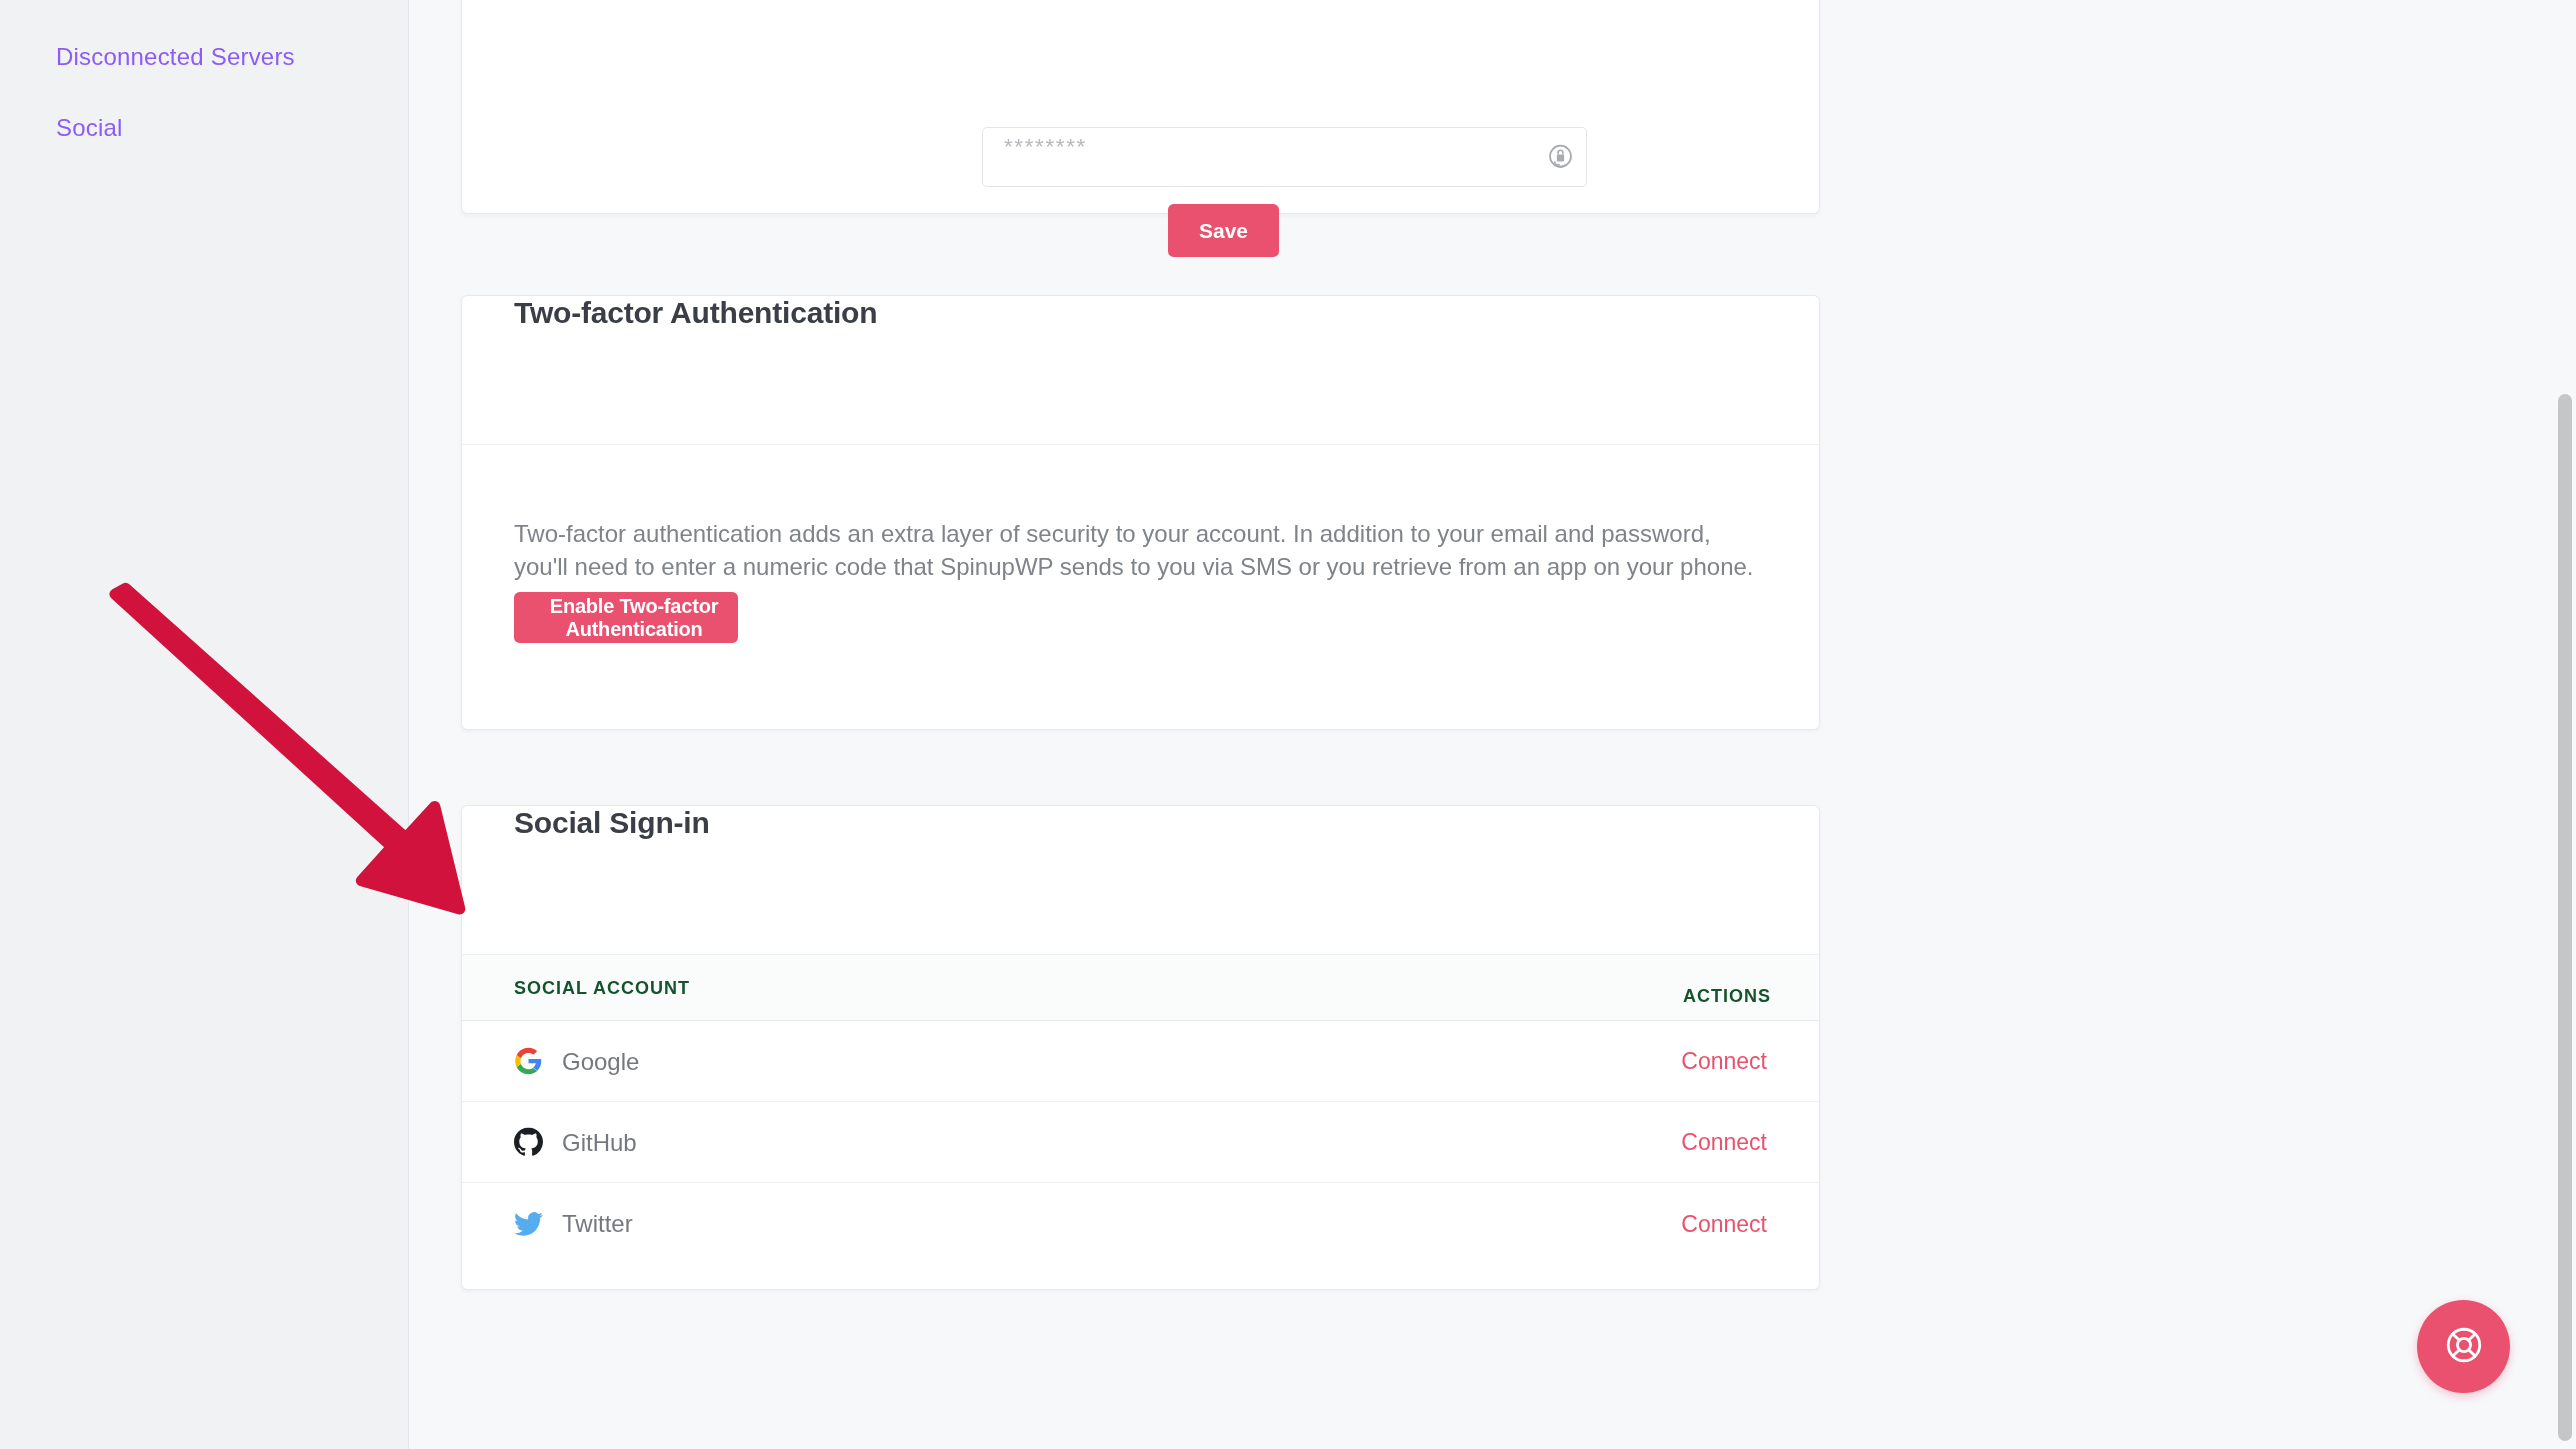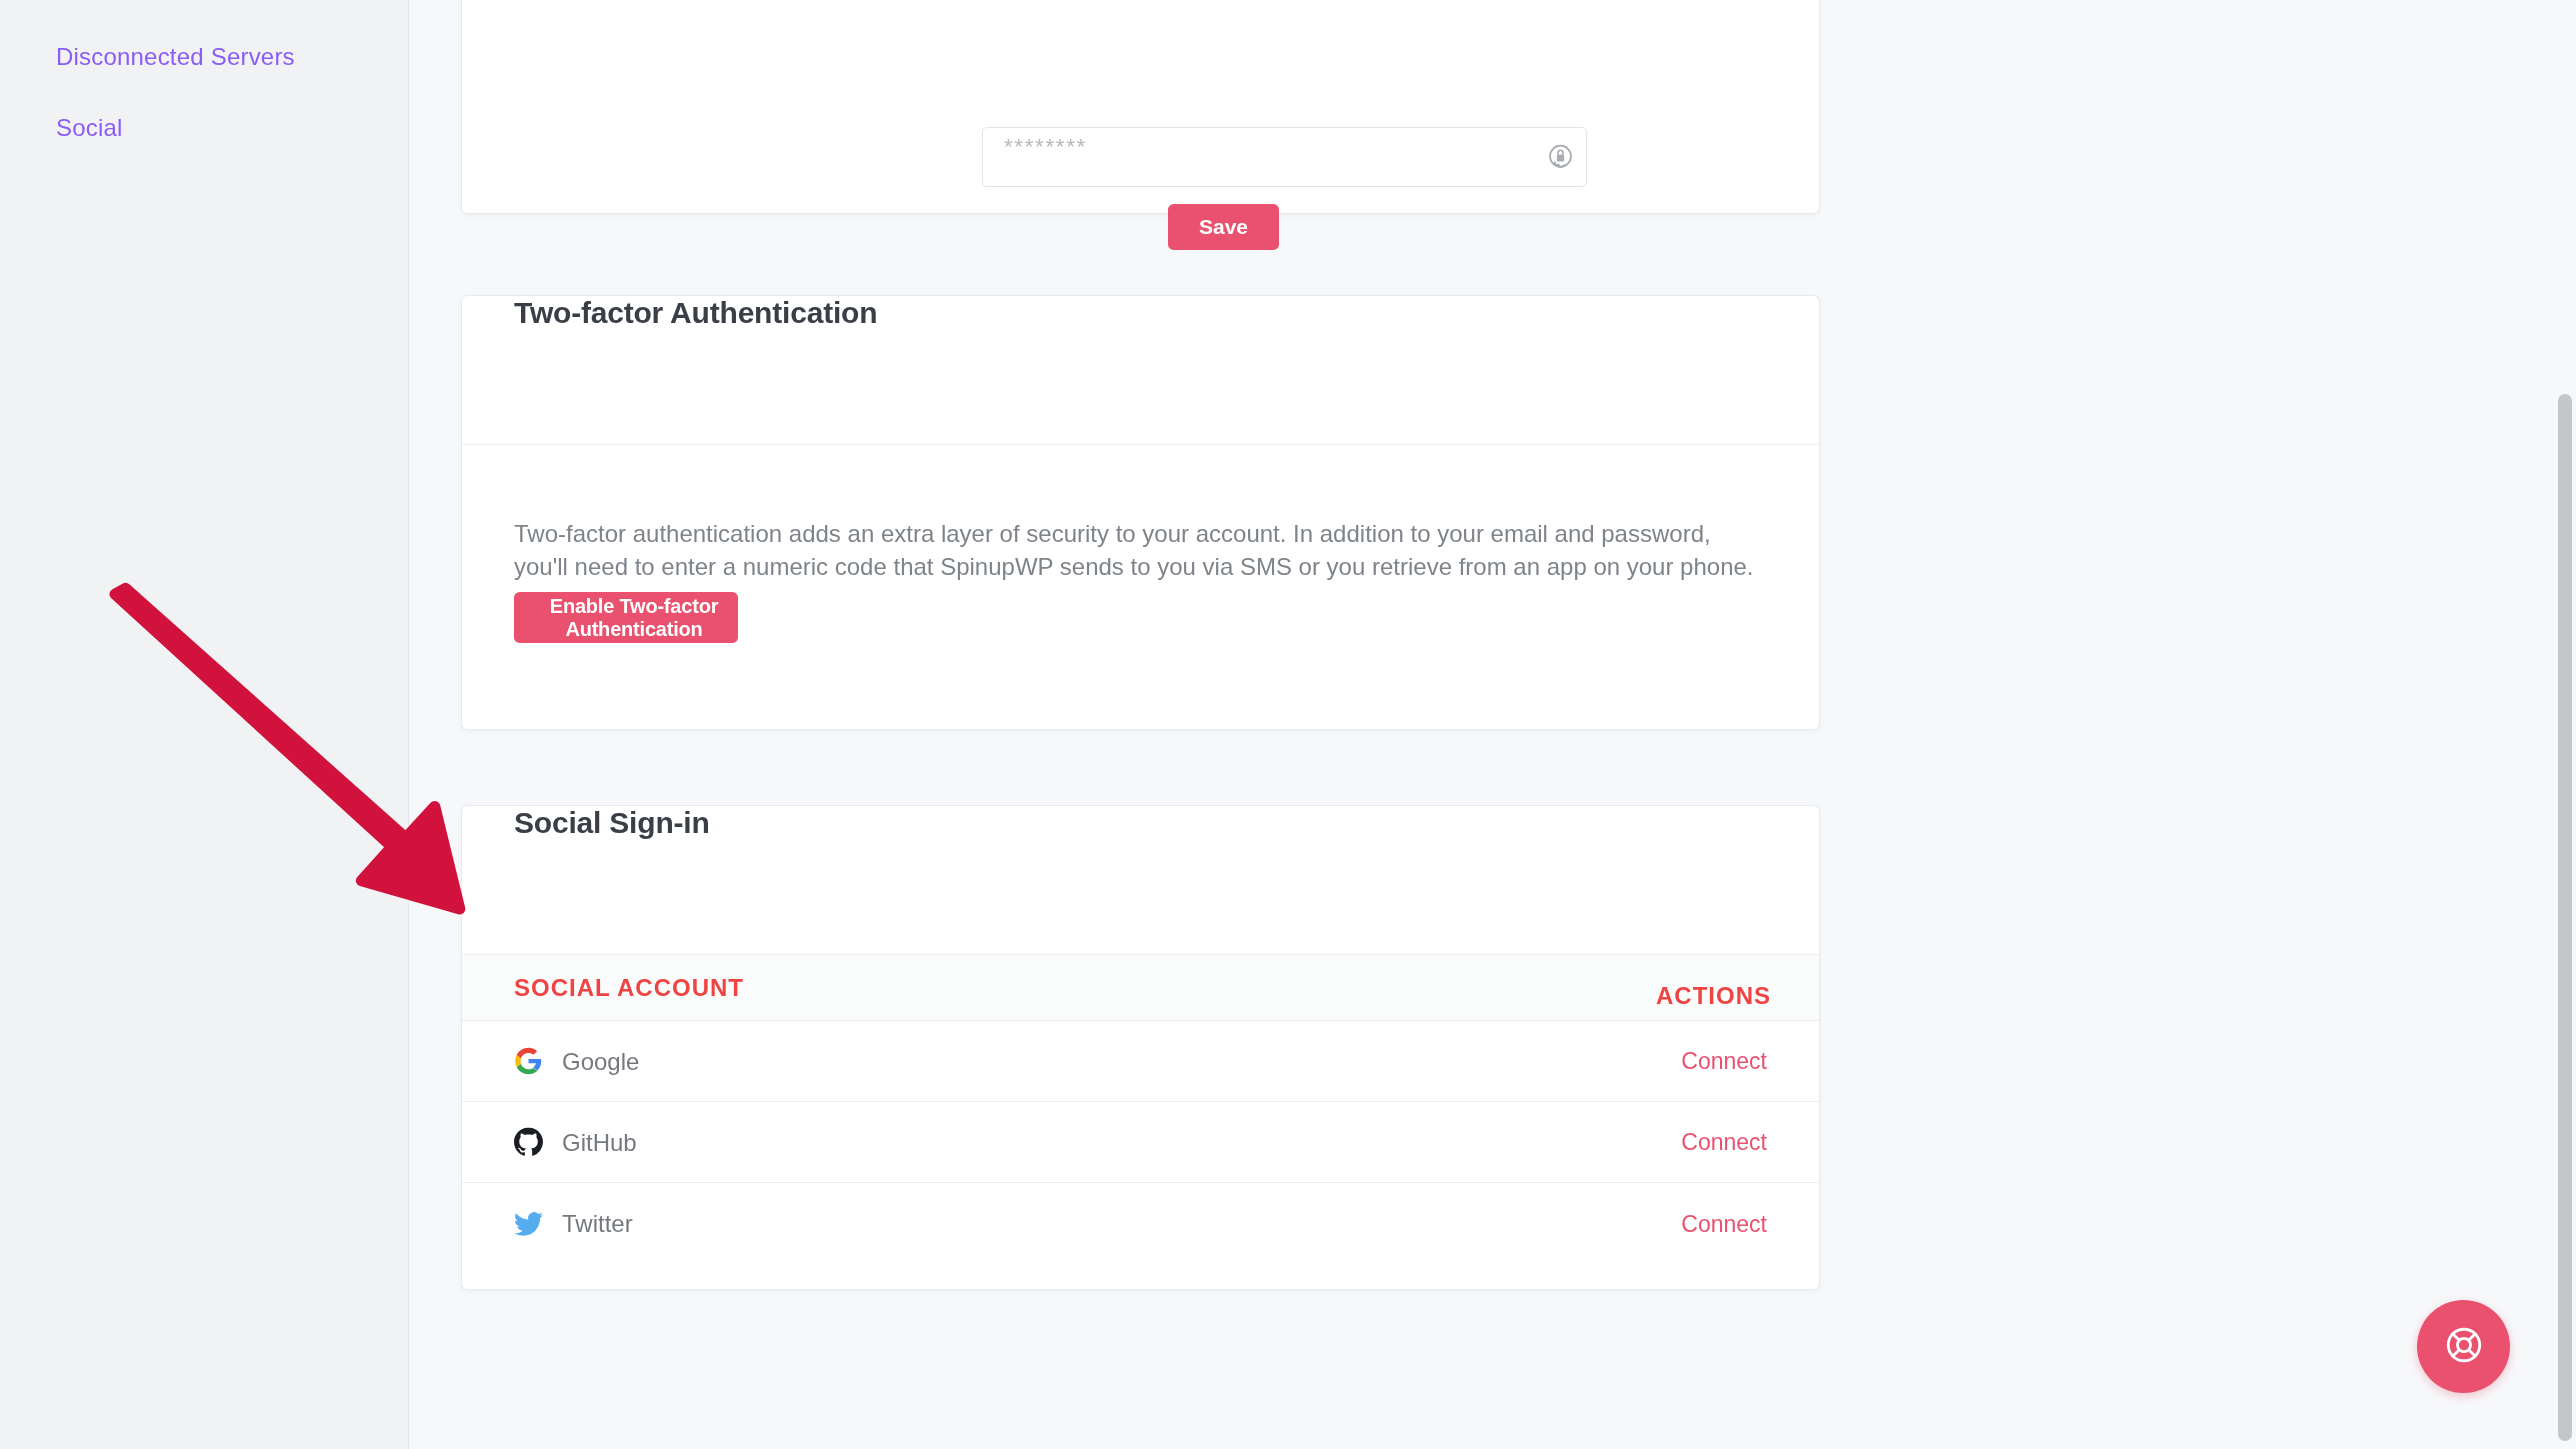--- a/index.html
+++ b/index.html
@@ -80,21 +80,21 @@
   }
   .btn {
     border: none; border-radius: 5.6px;
     background: #e9516e;
     color: #fff; font-weight: bold;
     font-family: "Liberation Sans", sans-serif;
     cursor: pointer; text-align: center;
   }
   .btn-save {
     position: absolute; left: 706px; top: 364px;
-    width: 111px; height: 46px; font-size: 21px;
+    width: 111px; height: 53px; font-size: 21px;
   }
   .btn-2fa {
     position: absolute; left: 52px; top: 147px;
     width: 224px; height: 51px; font-size: 20px;
     letter-spacing: -0.2px;
     padding-left: 16px;
   }
 
   
   .para {
@@ -106,21 +106,21 @@
 
   
   .tbl { position: absolute; left: 0; top: 149px; right: 0; }
   .tbl-head {
     position: relative; height: 66px;
     background: #fafbfb;
     border-bottom: 1.6px solid #e9ebed;
   }
   .th {
     position: absolute; top: 50%; transform: translateY(-50%);
-    font-size: 24px; font-weight: bold; color: #ef4444;
+    font-size: 18px; font-weight: bold; color: #14532d;
     letter-spacing: 1px;
   }
   .th-account { left: 52px; }
   .th-actions { right: 48px; margin-top: 8px; }
   .row {
     position: relative; height: 81px;
     border-bottom: 1.6px solid #edeff1;
   }
   .row:last-child { border-bottom: none; }
   .row-left {

